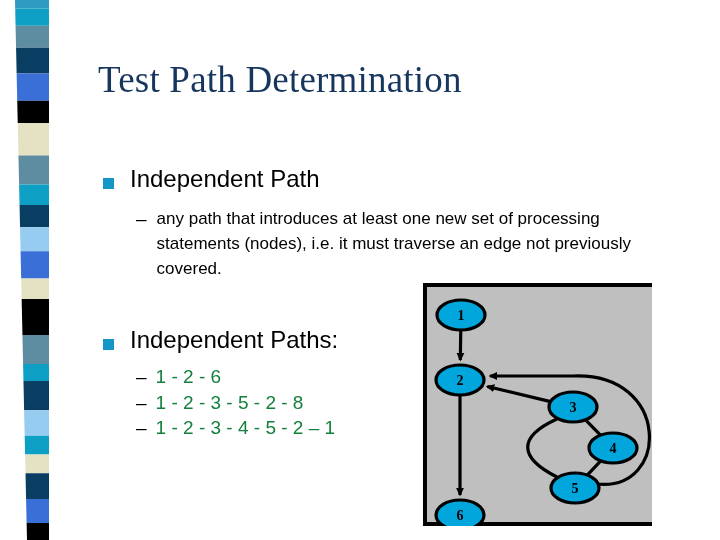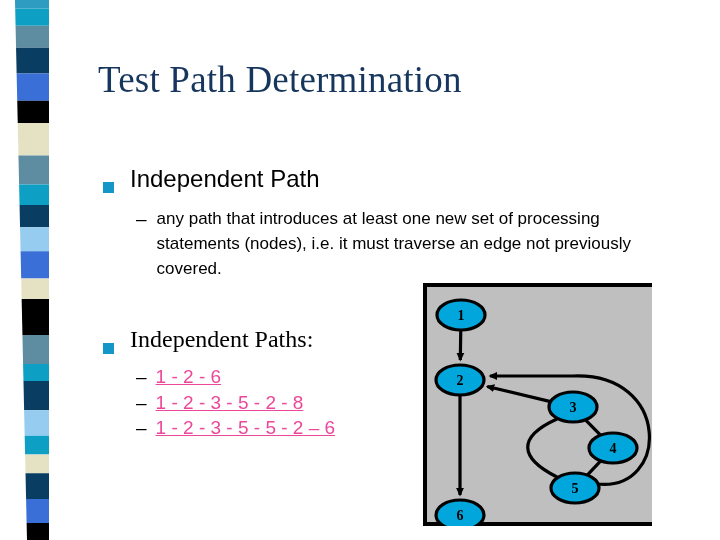--- a/index.html
+++ b/index.html
@@ -39,21 +39,21 @@
     line-height: 44px;
     color: #17365D;
     letter-spacing: 0.2px;
     white-space: nowrap;
   }
 
   
   .bullet-row {
     position: absolute;
     display: flex;
-    align-items: flex-end;
+    align-items: center;
   }
   .sq-bullet {
     width: 11px;
     height: 11px;
     background: #1596C8;
     margin-top: 10px;
     margin-right: 16px;
     flex: none;
   }
   .lvl1-text {
@@ -81,23 +81,22 @@
     color: #000000;
   }
   .path-line {
     display: flex;
     align-items: baseline;
   }
   .path-line .dash { margin-right: 9px; }
   .path-text {
     font-size: 19px;
     line-height: 25.5px;
-    color: #ec4899;
+    color: #15803d;
     white-space: nowrap;
-    text-decoration: underline;
   }
 
   
   #diagram {
     position: absolute;
     left: 423px;
     top: 283px;
     width: 270px;
     height: 247px;
   }
@@ -161,37 +160,37 @@
   <div class="bullet-row" style="left:103px; top:164px;">
     <span class="sq-bullet"></span>
     <span class="lvl1-text">Independent Path</span>
   </div>
 
   <div class="sub-block" style="left:136px; top:206px; width:532px;">
     <span class="dash">–</span>
     <span class="lvl2-text">any path that introduces at least one new set of processing statements (nodes), i.e. it must traverse an edge not previously covered.</span>
   </div>
 
-  <div class="bullet-row" style="left:103px; top:325px;font-family:Liberation Serif, serif;">
+  <div class="bullet-row" style="left:103px; top:325px;">
     <span class="sq-bullet"></span>
     <span class="lvl1-text">Independent Paths:</span>
   </div>
 
   <div style="position:absolute; left:136px; top:364px;">
     <div class="path-line">
       <span class="dash">–</span>
       <span class="path-text">1 - 2 - 6</span>
     </div>
     <div class="path-line">
       <span class="dash">–</span>
       <span class="path-text">1 - 2 - 3 - 5 - 2 - 8</span>
     </div>
     <div class="path-line">
       <span class="dash">–</span>
-      <span class="path-text">1 - 2 - 3 - 5 - 5 - 2 – 6</span>
+      <span class="path-text">1 - 2 - 3 - 4 - 5 - 2 – 1</span>
     </div>
   </div>
 
   <div id="diagram">
     <div id="diagram-box"></div>
     <svg id="graph-svg" width="266" height="243" viewBox="0 0 266 243">
       <defs>
         <marker id="ah" markerWidth="9" markerHeight="9" refX="7" refY="4.5" orient="auto" markerUnits="userSpaceOnUse">
           <path d="M0,0.6 L8.5,4.5 L0,8.4 z" fill="#000000"></path>
         </marker>

